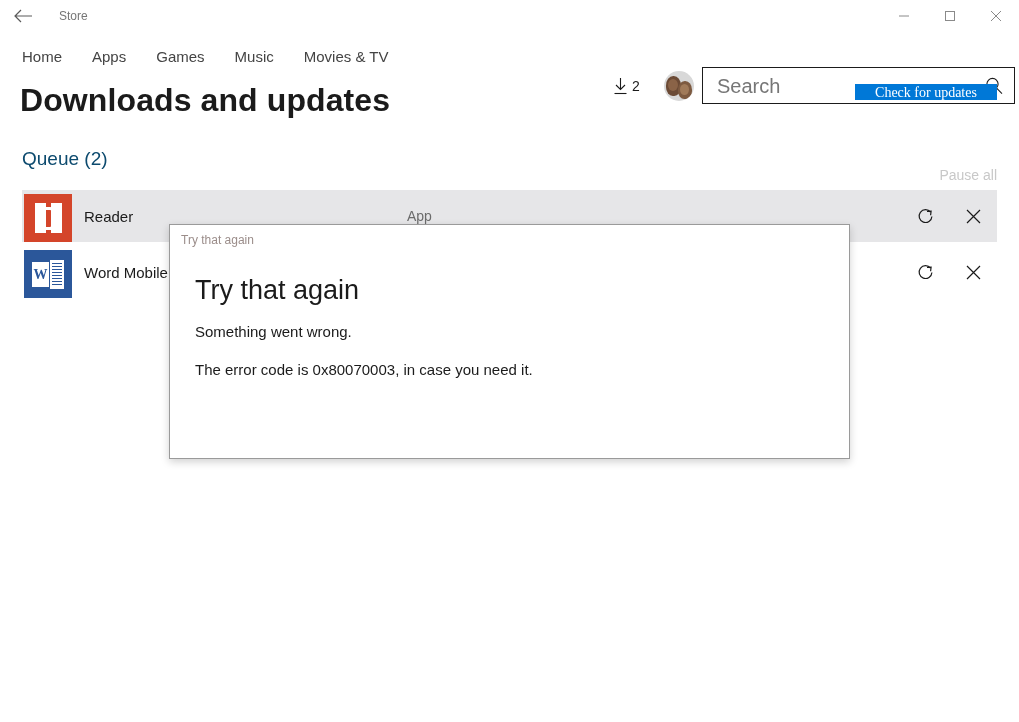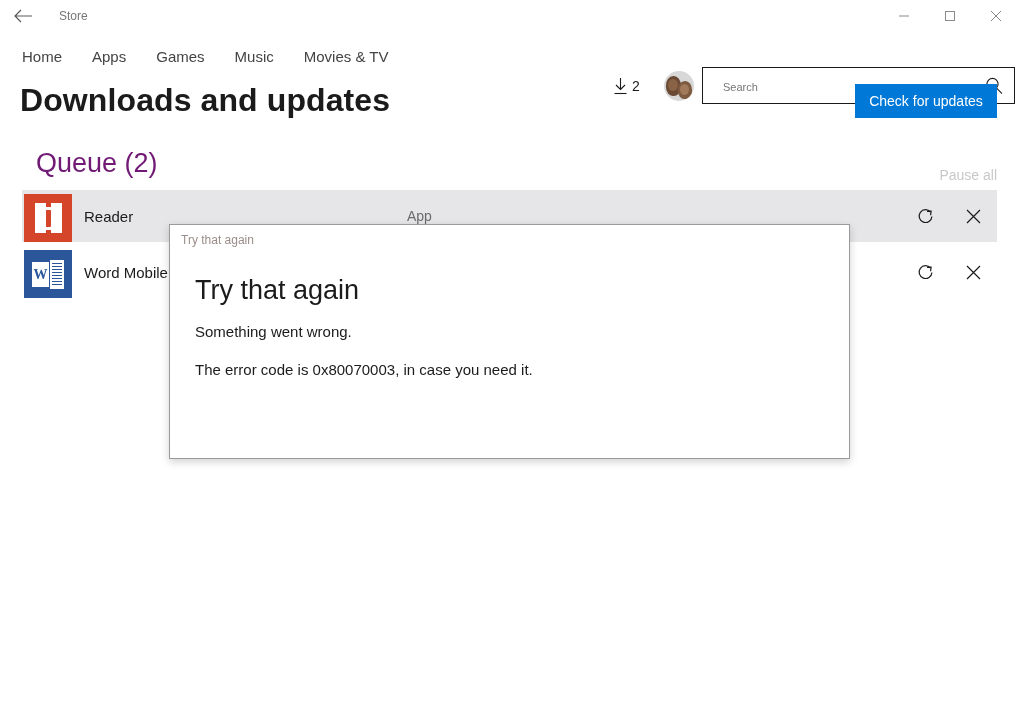--- a/index.html
+++ b/index.html
@@ -125,26 +125,26 @@
   .search-box {
     position: absolute;
     left: 702px; top: 35px;
     width: 313px; height: 37px;
     border: 1px solid #1b1b1b;
     background: #ffffff;
     box-sizing: border-box;
   }
   .search-input {
     position: absolute;
-    left: 18px; top: 0;
+    left: 12px; top: 0;
     width: 255px; height: 35px;
     border: 0; outline: 0;
     background: transparent;
     font-family: "Liberation Sans", sans-serif;
-    font-size: 11px;
+    font-size: 20px;
     color: #1b1b1b;
   }
   .search-input::placeholder { color: #767676; opacity: 1; }
   .search-btn {
     position: absolute;
     right: 0; top: 0;
     width: 40px; height: 35px;
     display: flex; align-items: center; justify-content: center;
     background: transparent;
     border: 0;
@@ -155,39 +155,39 @@
     position: absolute;
     left: 20px; top: 82px;
     font-size: 32px;
     font-weight: 700;
     color: #1b1b1b;
     letter-spacing: 0.1px;
   }
   .check-updates-btn {
     position: absolute;
     left: 855px; top: 84px;
-    width: 142px; height: 34px;
+    width: 142px; height: 16px;
     background: #0078d7;
     color: #ffffff;
     border: 0;
-    font-family: Liberation Sans, sans-serif;
+    font-family: Liberation Serif, serif;
     font-size: 14px;
     cursor: pointer;
   }
 
   .queue-header {
     position: absolute;
     left: 0; top: 148px;
     width: 1019px; height: 34px;
   }
   .queue-title {
     position: absolute;
-    left: 36px; top: 0;
-    font-size: 27px;
-    color: #701a75;
+    left: 22px; top: 0;
+    font-size: 19px;
+    color: #0c4a6e;
   }
   .pause-all {
     position: absolute;
     right: 22px; top: 6px;
     font-size: 14px;
     color: #c8c8c8;
     margin-top: 13px;
   }
 
   

